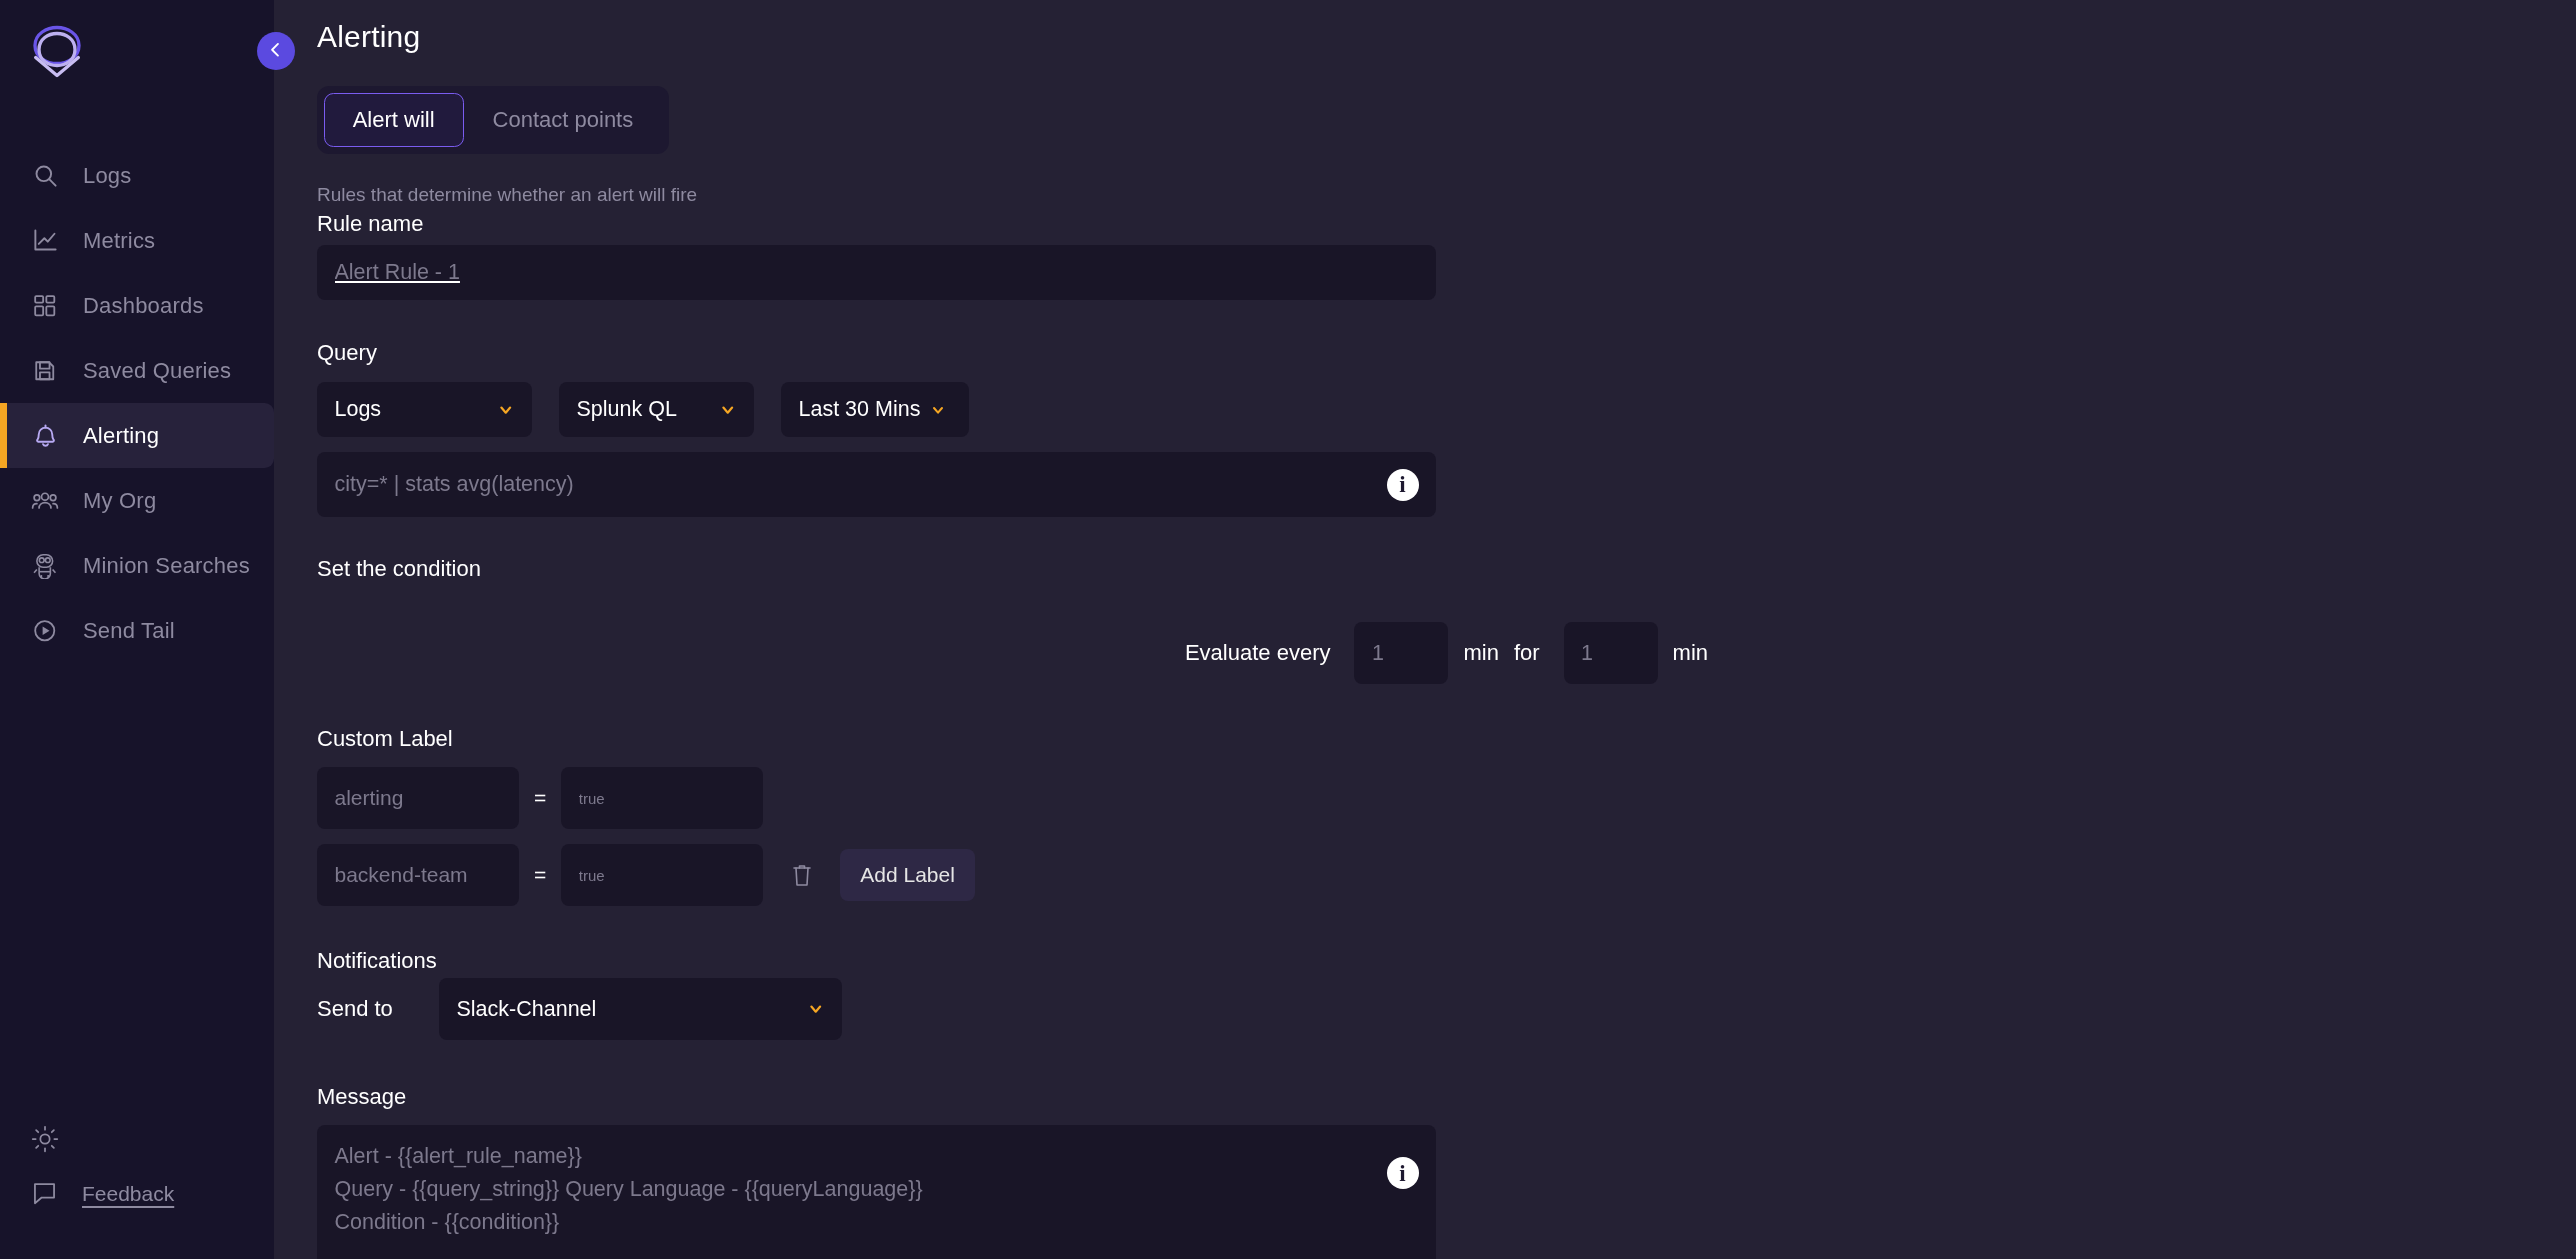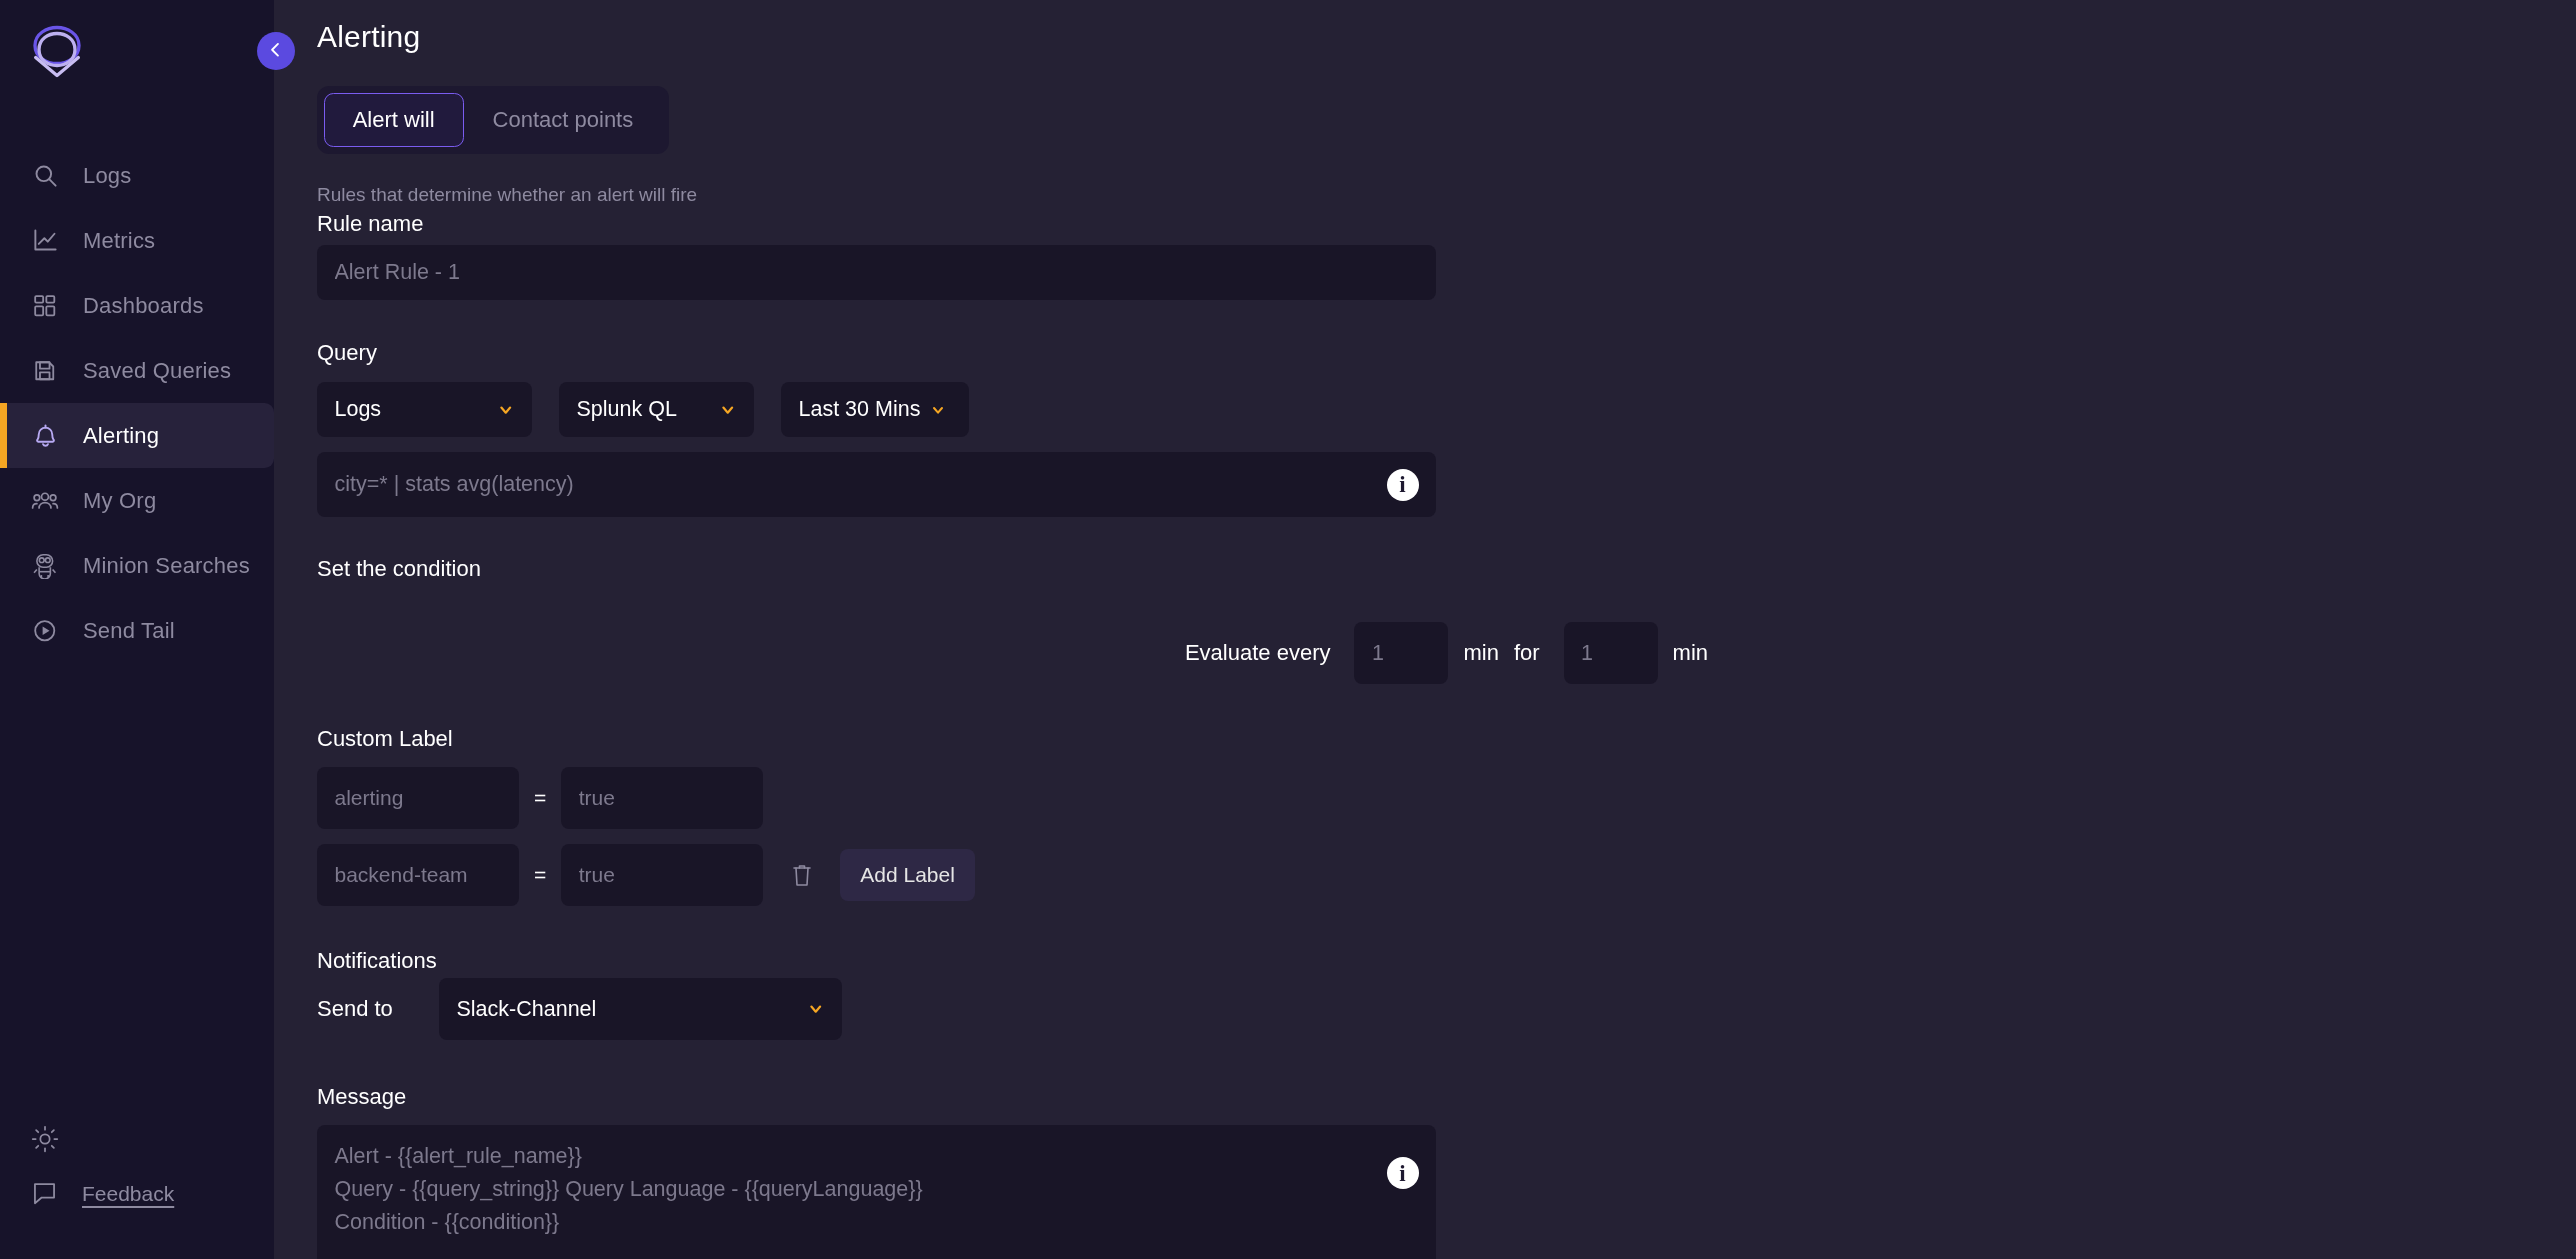--- a/index.html
+++ b/index.html
@@ -100,21 +100,21 @@
     background: #191527;
     border: none; border-radius: 8px;
     color: #ffffff; font-size: 21px;
     font-family: "Liberation Sans", sans-serif;
     outline: none;
     padding: 0 17.5px;
   }
   .inp::placeholder { color: #7d798d; }
 
   .rule-name-wrap { margin-top: 5px; }
-  #rule-name-input { width: 1119px; height: 55px; font-size: 21.5px; }
+  #rule-name-input { width: 1119px; height: 55px; font-size: 21.5px; text-decoration: underline; }
 
   .section-query { margin-top: 40px; }
   .query-row { margin-top: 16px; display: flex; align-items: center; gap: 27px; }
 
   .sel {
     background: #191527; border-radius: 8px;
     height: 55px; display: flex; align-items: center;
     padding: 0 17.5px; color: #ffffff; font-size: 21.5px;
     position: relative;
   }
@@ -148,21 +148,21 @@
   .eval-row .lbl { margin-right: 24px; }
   .eval-num { width: 94px; height: 62px; font-size: 21.5px; }
   .eval-unit { margin: 0 15px; }
   .eval-for { margin-right: 24px; }
   .eval-unit2 { margin-left: 15px; }
 
   .section-labels { margin-top: 42px; }
   .label-row { margin-top: 15px; display: flex; align-items: center; }
   .lbl-key { width: 202px; height: 62px; font-size: 21px; }
   .eq { color: #ffffff; font-size: 21px; margin: 0 15px; }
-  .lbl-val { width: 202px; height: 62px; font-size: 21px; }
+  .lbl-val { width: 202px; height: 62px; font-size: 15px; }
   .trash-btn {
     width: 39px; height: 39px; margin-left: 19px;
     display: flex; align-items: center; justify-content: center;
   }
   .add-label-btn {
     margin-left: 19px;
     background: #2e2845; color: #e5e5e5;
     border: none; border-radius: 8px;
     font-size: 21px; font-family: "Liberation Sans", sans-serif;
     padding: 0 20px; height: 52px;

